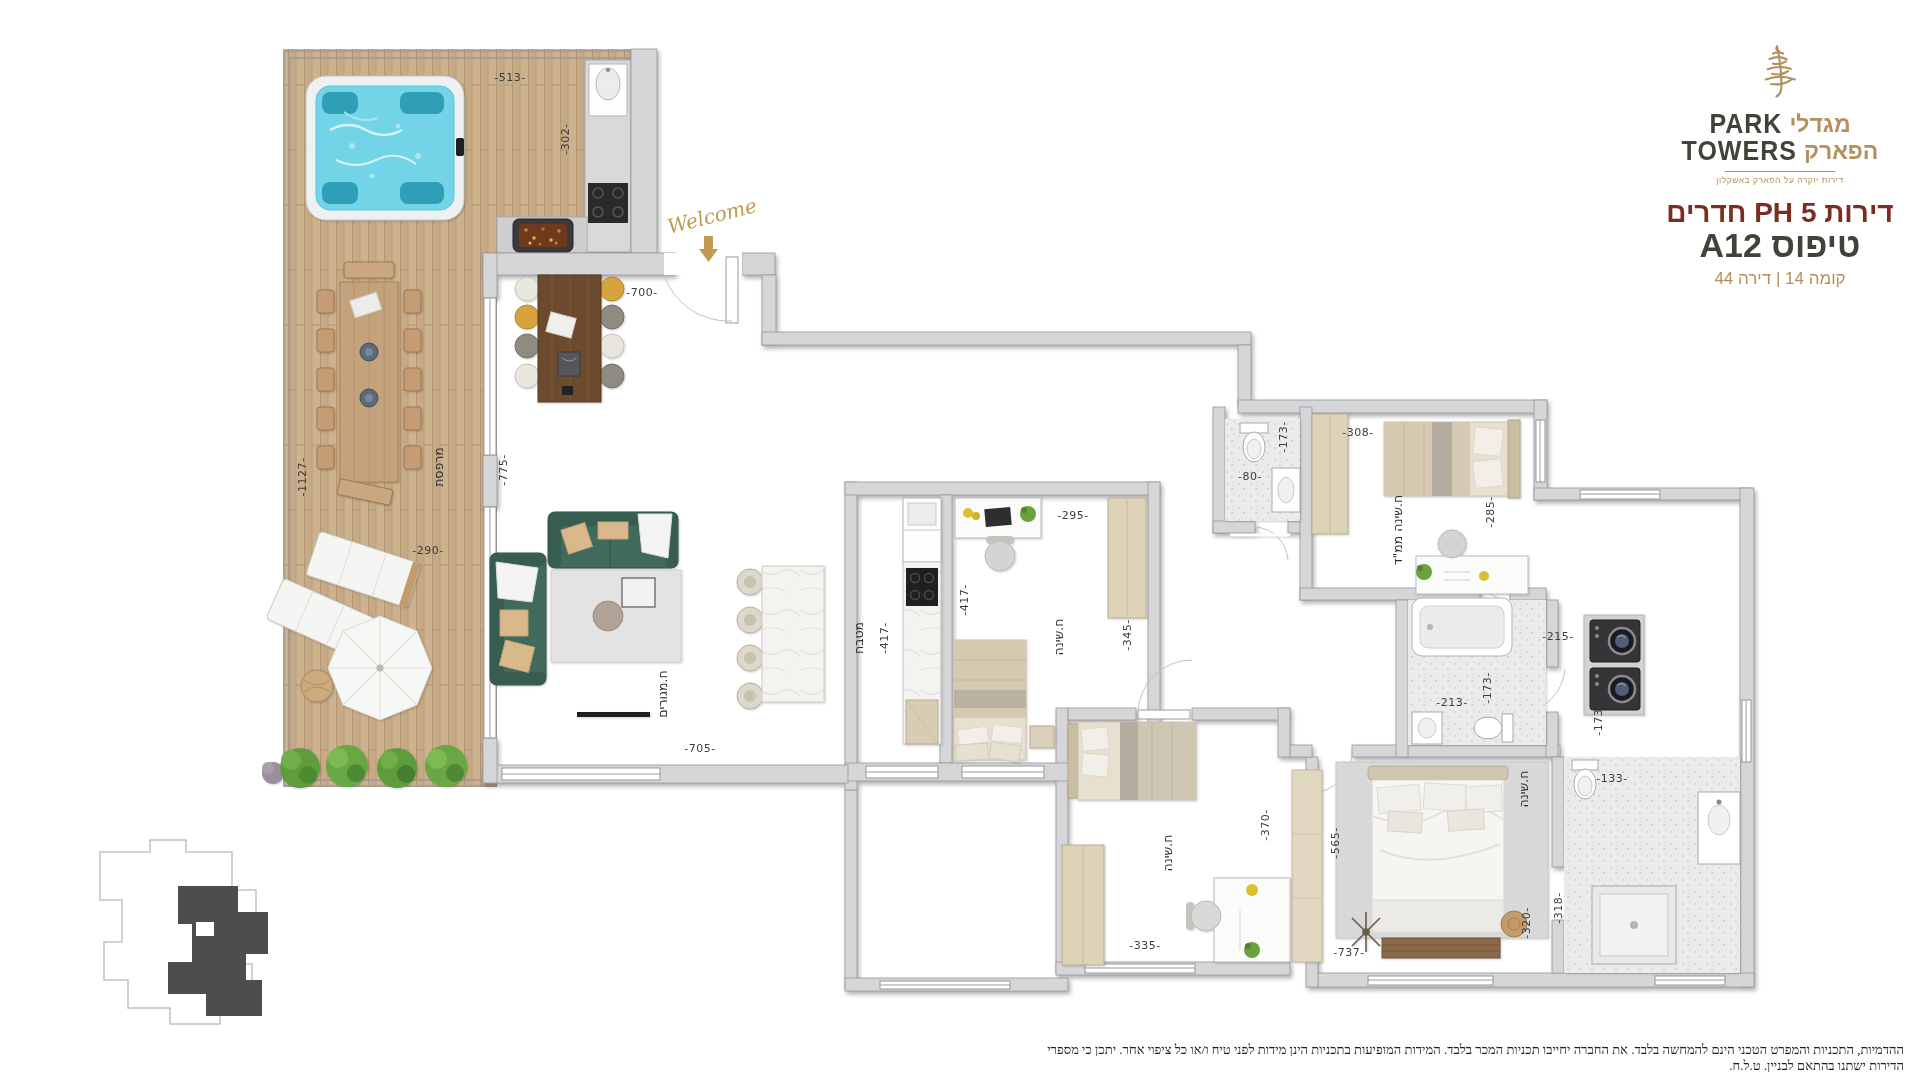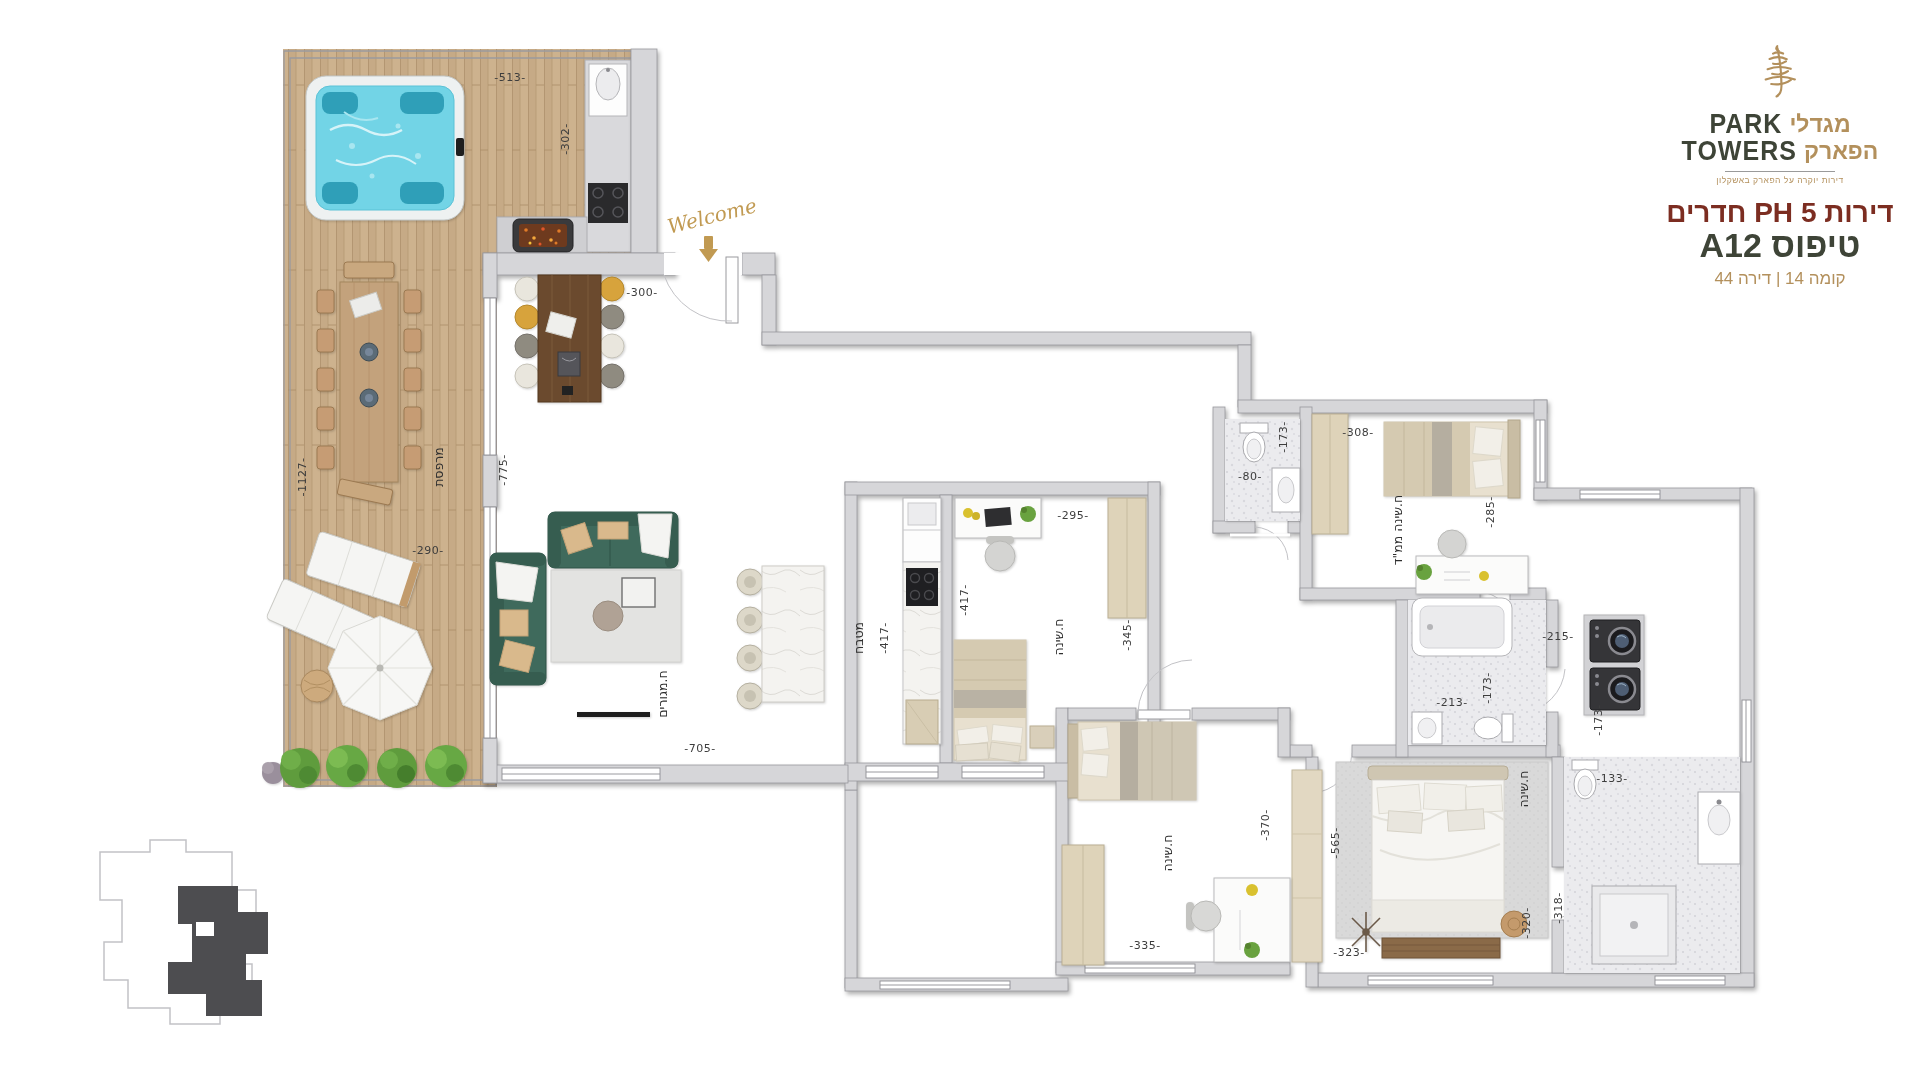--- a/index.html
+++ b/index.html
@@ -536,21 +536,21 @@
     <g>
       <path d="M100,852 h50 v-12 h36 v12 h46 v38 h24 v44 h-16 v30 h12 v40 h-32 v20 h-50 v-16 h-42 v-28 h-24 v-38 h18 v-42 h-22 z" fill="#ffffff" stroke="#c2c2c6" stroke-width="1.5"></path>
       <path d="M178,886 h60 v26 h30 v42 h-22 v26 h16 v36 h-56 v-22 h-38 v-32 h24 v-38 h-14 z" fill="#4d4d50"></path>
       <rect x="196" y="922" width="18" height="14" fill="#fff"></rect>
     </g>
   </svg>
 
   <div id="label-layer" style="position:absolute;left:0;top:0;width:1920px;height:1080px;">
       <div class="plan-label dim" style="left: 510px; top: 77px; transform: translate(-50%, -50%);">-513-</div>
       <div class="plan-label dim" style="left: 565px; top: 139px; transform: translate(-50%, -50%) rotate(-90deg);">-302-</div>
-      <div class="plan-label dim" style="left: 642px; top: 292px; transform: translate(-50%, -50%);">-300-</div>
+      <div class="plan-label dim" style="left: 642px; top: 292px; transform: translate(-50%, -50%);">-700-</div>
       <div class="plan-label dim" style="left: 302px; top: 477px; transform: translate(-50%, -50%) rotate(-90deg);">-1127-</div>
       <div class="plan-label dim" style="left: 503px; top: 470px; transform: translate(-50%, -50%) rotate(-90deg);">-775-</div>
       <div class="plan-label dim" style="left: 428px; top: 550px; transform: translate(-50%, -50%);">-290-</div>
       <div class="plan-label dim" style="left: 700px; top: 748px; transform: translate(-50%, -50%);">-705-</div>
       <div class="plan-label dim" style="left: 884px; top: 638px; transform: translate(-50%, -50%) rotate(-90deg);">-417-</div>
       <div class="plan-label dim" style="left: 964px; top: 600px; transform: translate(-50%, -50%) rotate(-90deg);">-417-</div>
       <div class="plan-label dim" style="left: 1073px; top: 515px; transform: translate(-50%, -50%);">-295-</div>
       <div class="plan-label dim" style="left: 1127px; top: 635px; transform: translate(-50%, -50%) rotate(-90deg);">-345-</div>
       <div class="plan-label dim" style="left: 1250px; top: 476px; transform: translate(-50%, -50%);">-80-</div>
       <div class="plan-label dim" style="left: 1283px; top: 437px; transform: translate(-50%, -50%) rotate(-90deg);">-173-</div>
@@ -559,21 +559,21 @@
       <div class="plan-label dim" style="left: 1452px; top: 702px; transform: translate(-50%, -50%);">-213-</div>
       <div class="plan-label dim" style="left: 1487px; top: 688px; transform: translate(-50%, -50%) rotate(-90deg);">-173-</div>
       <div class="plan-label dim" style="left: 1558px; top: 636px; transform: translate(-50%, -50%);">-215-</div>
       <div class="plan-label dim" style="left: 1598px; top: 720px; transform: translate(-50%, -50%) rotate(-90deg);">-173-</div>
       <div class="plan-label dim" style="left: 1612px; top: 778px; transform: translate(-50%, -50%);">-133-</div>
       <div class="plan-label dim" style="left: 1558px; top: 908px; transform: translate(-50%, -50%) rotate(-90deg);">-318-</div>
       <div class="plan-label dim" style="left: 1526px; top: 923px; transform: translate(-50%, -50%) rotate(-90deg);">-320-</div>
       <div class="plan-label dim" style="left: 1265px; top: 825px; transform: translate(-50%, -50%) rotate(-90deg);">-370-</div>
       <div class="plan-label dim" style="left: 1335px; top: 843px; transform: translate(-50%, -50%) rotate(-90deg);">-565-</div>
       <div class="plan-label dim" style="left: 1145px; top: 945px; transform: translate(-50%, -50%);">-335-</div>
-      <div class="plan-label dim" style="left: 1349px; top: 952px; transform: translate(-50%, -50%);">-323-</div>
+      <div class="plan-label dim" style="left: 1349px; top: 952px; transform: translate(-50%, -50%);">-737-</div>
       <div class="plan-label room" style="left: 438px; top: 467px; transform: translate(-50%, -50%) rotate(-90deg);">מרפסת</div>
       <div class="plan-label room" style="left: 662px; top: 694px; transform: translate(-50%, -50%) rotate(-90deg);">ח.מגורים</div>
       <div class="plan-label room" style="left: 858px; top: 638px; transform: translate(-50%, -50%) rotate(-90deg);">מטבח</div>
       <div class="plan-label room" style="left: 1058px; top: 637px; transform: translate(-50%, -50%) rotate(-90deg);">ח.שינה</div>
       <div class="plan-label room" style="left: 1397px; top: 530px; transform: translate(-50%, -50%) rotate(-90deg);">ח.שינה ממ"ד</div>
       <div class="plan-label room" style="left: 1167px; top: 853px; transform: translate(-50%, -50%) rotate(-90deg);">ח.שינה</div>
       <div class="plan-label room" style="left: 1523px; top: 789px; transform: translate(-50%, -50%) rotate(-90deg);">ח.שינה</div>
     </div>
 
   <div class="welcome">Welcome</div>
@@ -600,14 +600,15 @@
       <span class="latin">TOWERS</span>
       <span class="heb">הפארק</span>
     </div>
     <div class="logo-divider"></div>
     <div class="tagline" dir="rtl">דירות יוקרה על הפארק באשקלון</div>
     <div class="ph-title" dir="rtl">דירות 5 PH חדרים</div>
     <div class="ph-type" dir="rtl">טיפוס A12</div>
     <div class="ph-floor" dir="rtl">קומה 14 | דירה 44</div>
   </div>
 
+  <div class="disclaimer">ההדמיות, התכניות והמפרט הטכני הינם להמחשה בלבד. את החברה יחייבו תכניות המכר בלבד. המידות המופיעות בתכניות הינן מידות לפני טיח ו/או כל ציפוי אחר. יתכן כי מספרי הדירות ישתנו בהתאם לבניין. ט.ל.ח.</div>
 
 </div>
 
 </body></html>

